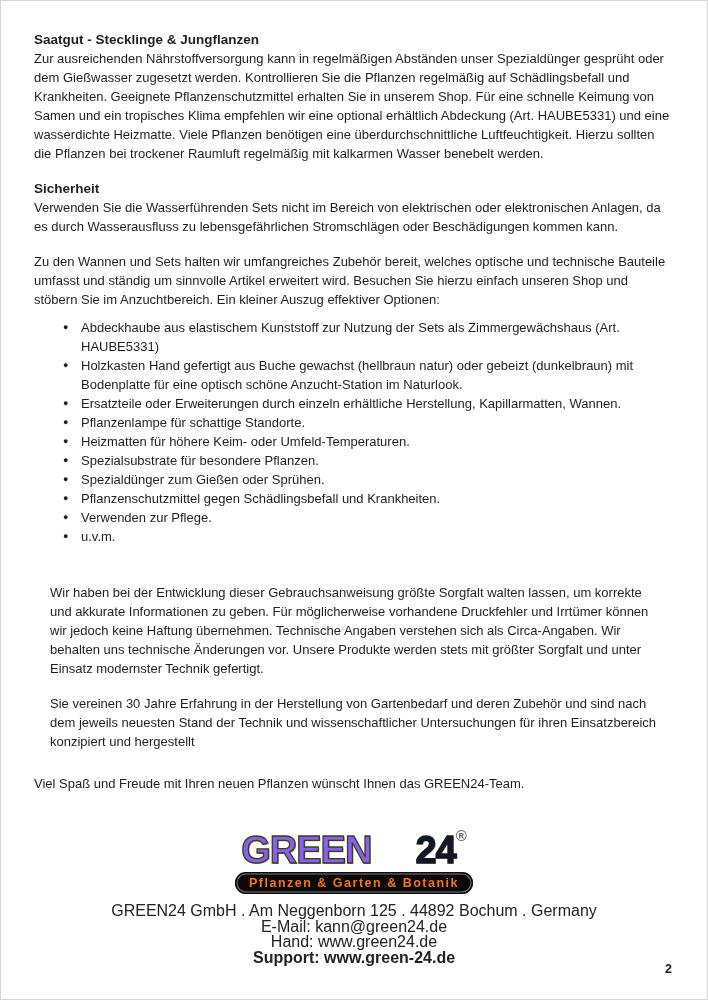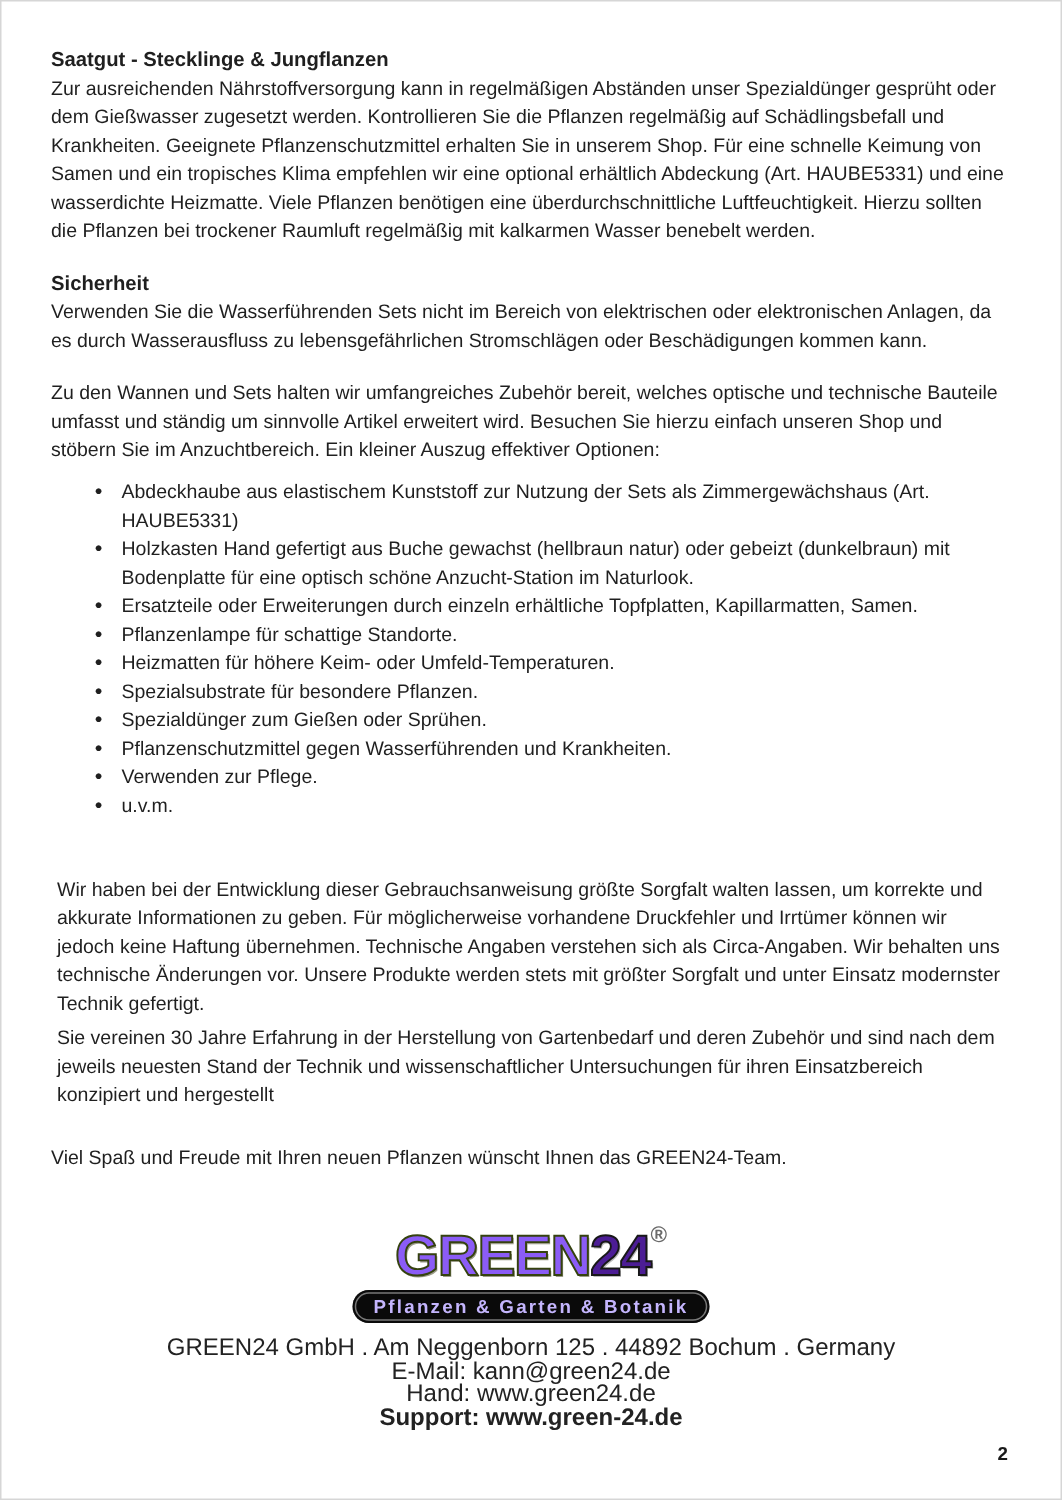--- a/index.html
+++ b/index.html
@@ -43,60 +43,61 @@
     padding-left: 29px;
   }
   ul.bullets .dot {
     flex: 0 0 auto;
     width: 18px;
     font-size: 9px;
     line-height: 19px;
   }
   ul.bullets .li-text { flex: 1 1 auto; }
   .disclaimer { margin-top: 37px; }
-  .disclaimer p { margin: 4px; }
+  .disclaimer p { margin: 16px; }
   .closing { margin-top: 23px; }
   .logo-block {
     margin-top: 38px;
     text-align: center;
   }
   .logo-wordmark {
     display: inline-block;
     line-height: 1;
     font-weight: bold;
     font-size: 38px;
     letter-spacing: -1px;
     white-space: nowrap;
   }
   .logo-green {
     color: #8b5cf6;
     -webkit-text-stroke: 1.3px #35420f;
     text-shadow: 1px 1px 0 #9b9b8a;
   }
   .logo-num {
-    color: #4c1d95;
+    color: #0f172a;
     -webkit-text-stroke: 1.3px #181818;
     text-shadow: 1px 1px 0 #bdbdbd;
+    padding-left: 44px;
   }
   .logo-reg {
     font-size: 15px;
     font-weight: bold;
     color: #6a6a6a;
     -webkit-text-stroke: 0;
     text-shadow: none;
     vertical-align: top;
     position: relative;
     top: -3px;
     letter-spacing: 0;
   }
   .logo-pill {
     display: inline-block;
     margin-top: 3px;
     background: #0a0a0a;
-    color: #c4b5fd;
+    color: #f97316;
     border-radius: 13px;
     padding: 4px 14px 4px 14px;
     font-size: 12.5px;
     line-height: 14px;
     font-weight: bold;
     letter-spacing: 1.5px;
     box-shadow: inset 0 0 0 1.5px #0a0a0a, inset 0 0 0 2.5px rgba(255,255,255,0.45);
   }
   .footer {
     margin-top: 9px;
@@ -138,41 +139,41 @@
         <li>
             <span class="dot">●</span>
             <span class="li-text">Abdeckhaube aus elastischem Kunststoff zur Nutzung der Sets als Zimmergewächshaus (Art. HAUBE5331)</span>
           </li>
         <li>
             <span class="dot">●</span>
             <span class="li-text">Holzkasten Hand gefertigt aus Buche gewachst (hellbraun natur) oder gebeizt (dunkelbraun) mit Bodenplatte für eine optisch schöne Anzucht-Station im Naturlook.</span>
           </li>
         <li>
             <span class="dot">●</span>
-            <span class="li-text">Ersatzteile oder Erweiterungen durch einzeln erhältliche Topfplatten, Kapillarmatten, Samen.</span>
+            <span class="li-text">Ersatzteile oder Erweiterungen durch einzeln erhältliche Herstellung, Kapillarmatten, Wannen.</span>
           </li>
         <li>
             <span class="dot">●</span>
             <span class="li-text">Pflanzenlampe für schattige Standorte.</span>
           </li>
         <li>
             <span class="dot">●</span>
             <span class="li-text">Heizmatten für höhere Keim- oder Umfeld-Temperaturen.</span>
           </li>
         <li>
             <span class="dot">●</span>
             <span class="li-text">Spezialsubstrate für besondere Pflanzen.</span>
           </li>
         <li>
             <span class="dot">●</span>
             <span class="li-text">Spezialdünger zum Gießen oder Sprühen.</span>
           </li>
         <li>
             <span class="dot">●</span>
-            <span class="li-text">Pflanzenschutzmittel gegen Wasserführenden und Krankheiten.</span>
+            <span class="li-text">Pflanzenschutzmittel gegen Schädlingsbefall und Krankheiten.</span>
           </li>
         <li>
             <span class="dot">●</span>
             <span class="li-text">Verwenden zur Pflege.</span>
           </li>
         <li>
             <span class="dot">●</span>
             <span class="li-text">u.v.m.</span>
           </li>
       </ul>

